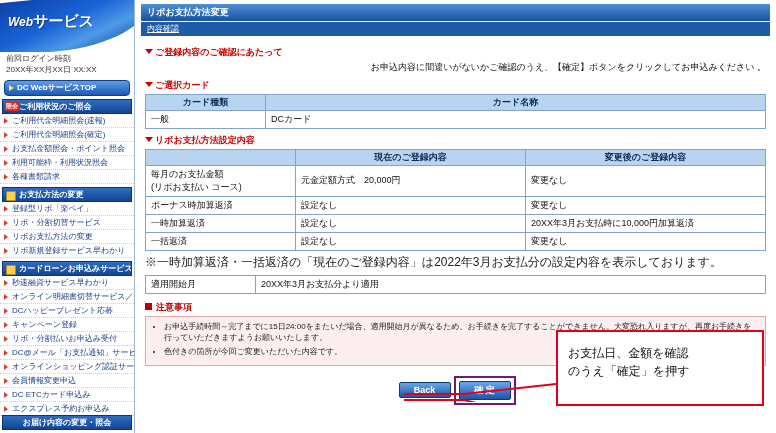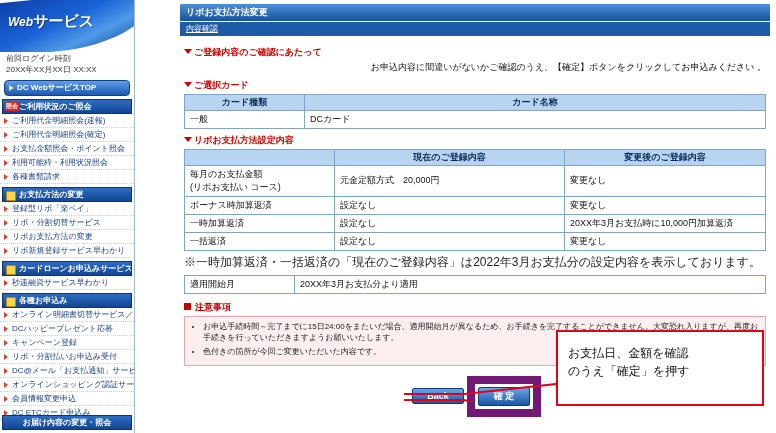--- a/index.html
+++ b/index.html
@@ -129,21 +129,20 @@
     line-height: 13px;
     text-align: center;
   }
 
   
   .main {
     position: absolute; left: 134px; top: 0;
     width: 642px; height: 433px;
     background: #ffffff;
     border-left: 1px solid #9fb8d8;
-    padding-left: 39px;
   }
   .page-title-bar {
     margin: 4px 6px 0 6px;
     height: 17px;
     background: linear-gradient(#4f8fd8, #18519f);
     color: #ffffff;
     font-size: 9px;
     font-weight: bold;
     line-height: 17px;
     padding-left: 6px;
@@ -257,21 +256,21 @@
     border-radius: 2px;
     color: #ffffff;
     font-size: 9px;
     font-weight: bold;
     padding: 2px 12px;
     min-width: 52px;
     text-align: center;
     cursor: pointer;
   }
   .btn-wrap { position: relative; padding: 3px; }
-  .btn-wrap.highlight { border: 8px solid #701a75; }
+  .btn-wrap.highlight { border: 2px solid #701a75; }
 
   
   .callout {
     position: absolute;
     left: 556px; top: 330px;
     width: 208px; height: 76px;
     border: 2px solid #e2001a;
     background: #ffffff;
     color: #111111;
     font-size: 12px;
@@ -330,23 +329,20 @@
       <li><span>リボ新規登録サービス早わかり</span></li>
     </ul>
 
     <div class="sec-head icon">
       <span>カードローンお申込みサービス</span>
     </div>
     <ul class="menu-list">
       <li><span>秒速融資サービス早わかり</span></li>
     </ul>
 
-    <div class="sec-head icon">
-      <span>各種お申込み</span>
-    </div>
     <ul class="menu-list">
       <li><span>オンライン明細書切替サービス／ご融資金請求書ご利用サービス</span></li>
       <li><span>DCハッピープレゼント応募</span></li>
       <li><span>キャンペーン登録</span></li>
       <li><span>リボ・分割払いお申込み受付</span></li>
       <li><span>DC@メール「お支払通知」サービス</span></li>
       <li><span>オンラインショッピング認証サービス</span></li>
       <li><span>会員情報変更申込</span></li>
       <li><span>DC ETCカード申込み</span></li>
       <li><span>エクスプレス予約お申込み</span></li>

